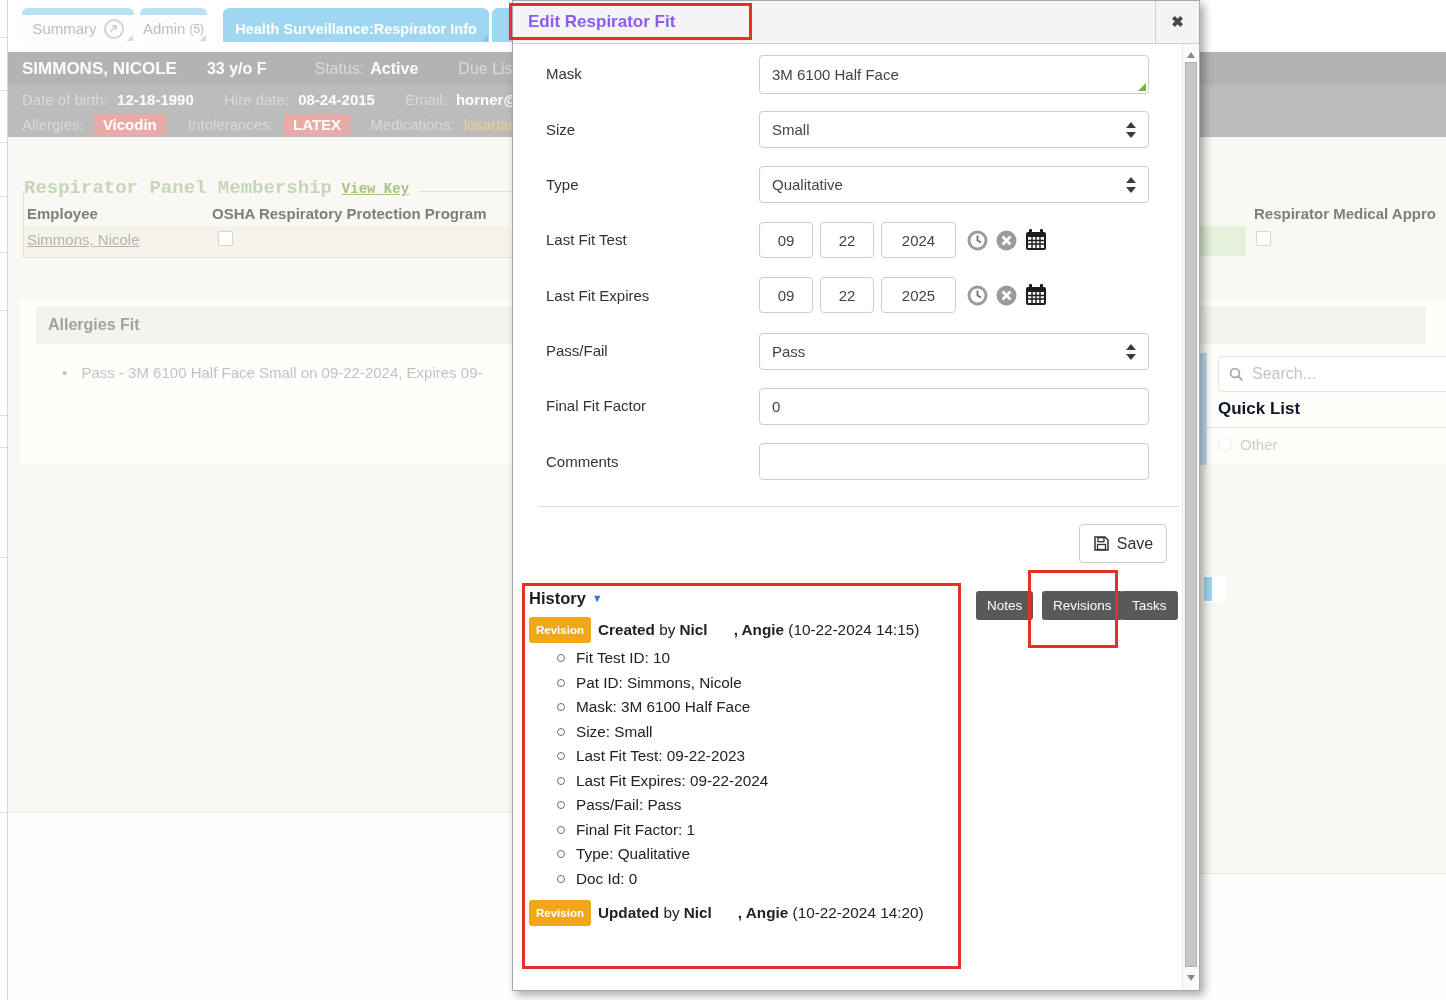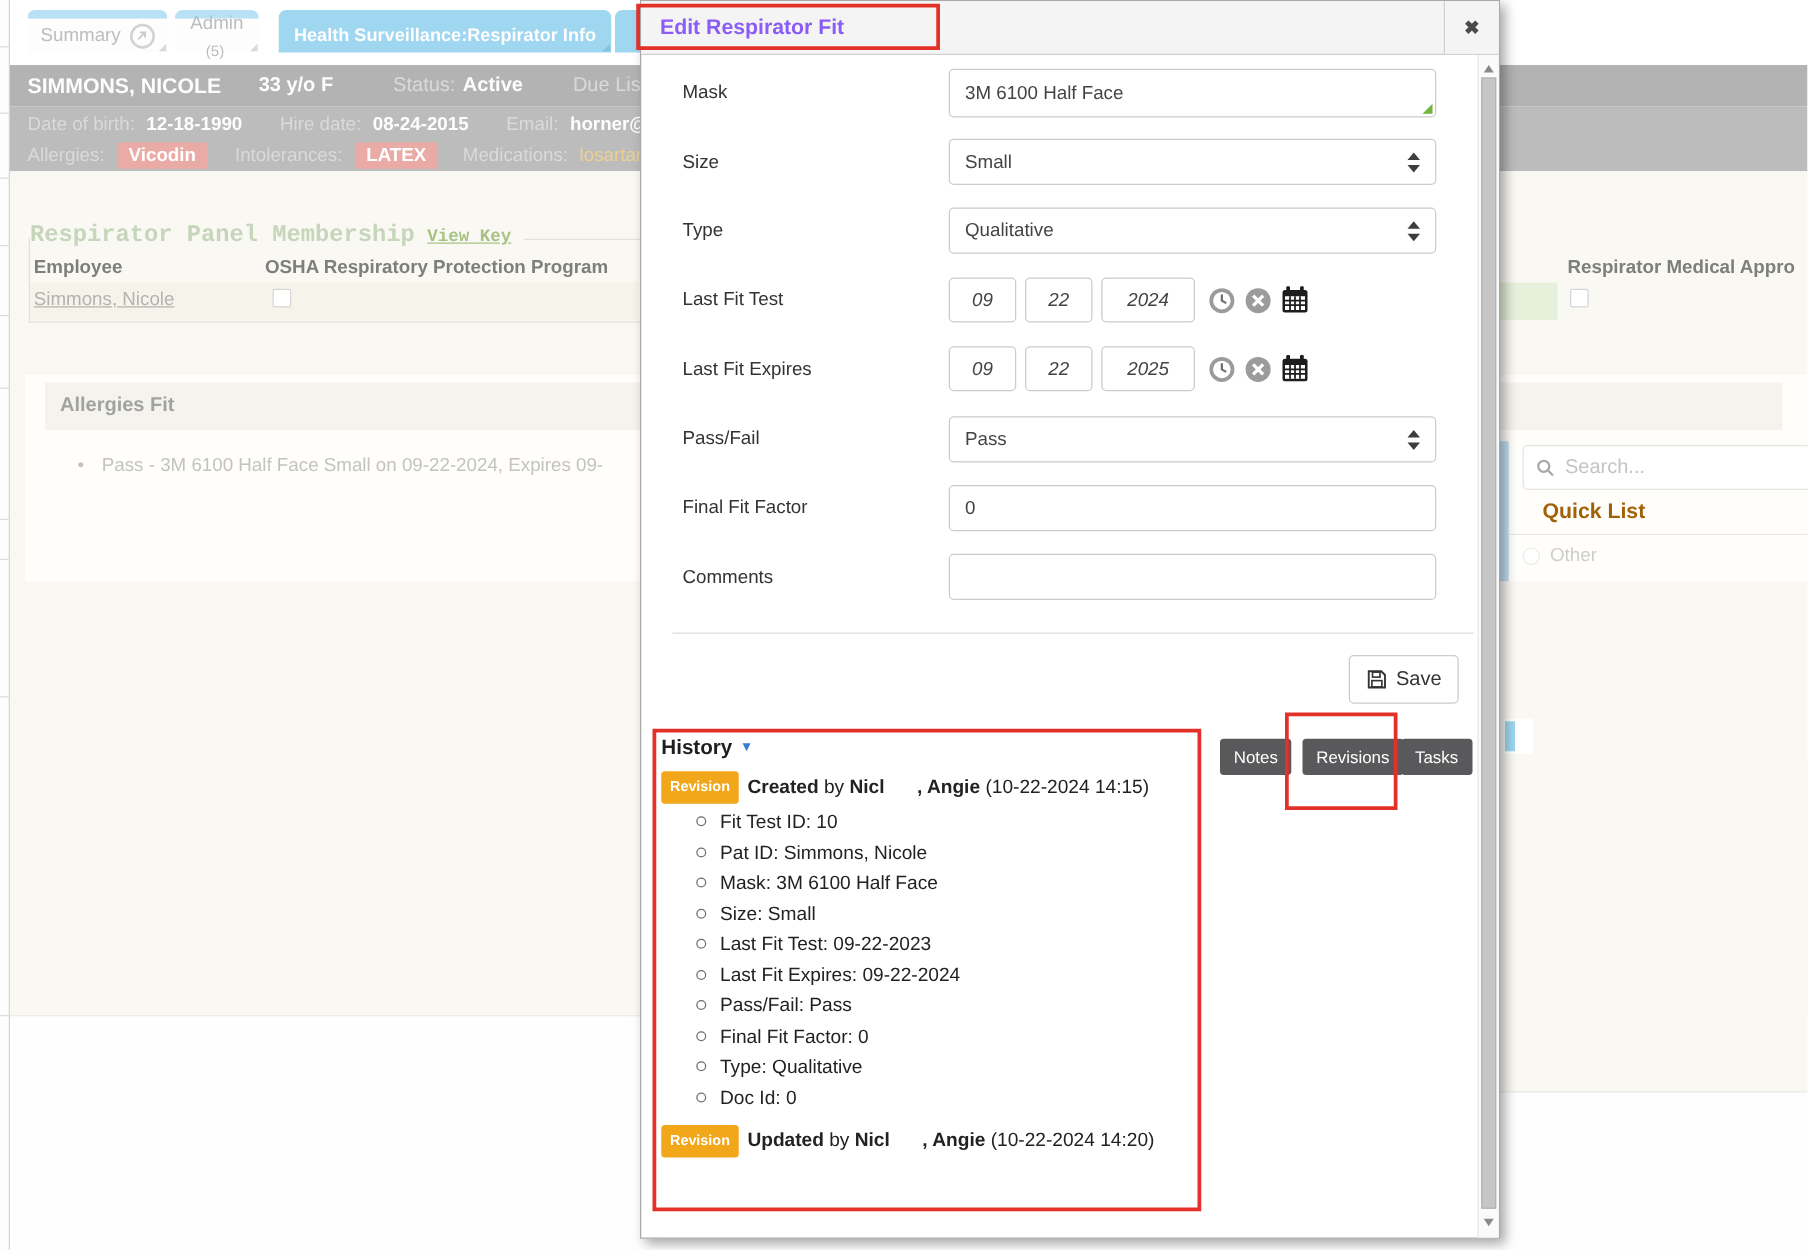--- a/index.html
+++ b/index.html
@@ -69,21 +69,21 @@
   .fit-bullet { position:absolute; left:42px; top:64px; color:#c3c3c3; font-size:15px; white-space:nowrap; }
 
   
   .blue-strip { position:absolute; left:1200px; top:353px; width:7px; height:112px; background:#c2e0f2; }
   .search-box { position:absolute; left:1218px; top:356px; width:238px; height:36px;
     border:1px solid #e4e4e4; border-radius:4px; background:#fff; display:flex;
     align-items:center; padding-left:10px; gap:8px; }
   .search-box input { border:none; outline:none; font-size:16px; color:#9a9a9a; width:170px;
     font-family:"Liberation Sans", sans-serif; background:transparent; }
   .search-box input::placeholder { color:#c4c4c4; }
-  .ql-title { position:absolute; left:1218px; top:399px; font-size:17px; font-weight:bold; color:#a16207;margin-left:16px; }
+  .ql-title { position:absolute; left:1218px; top:399px; font-size:17px; font-weight:bold; color:#0f172a; }
   .ql-hr { position:absolute; left:1207px; top:427px; right:0; border-top:1px solid #e8e8e8; }
   .radio { position:absolute; left:1218px; top:438px; width:14px; height:14px; border-radius:50%;
     border:1px solid #ececec; background:#fff; }
   .other-lbl { position:absolute; left:1240px; top:436px; font-size:15px; color:#cdcdcd; }
   .stray-white { position:absolute; left:1204px; top:575px; width:22px; height:28px; background:#fff; }
   .stray-blue { position:absolute; left:1204px; top:577px; width:8px; height:24px; background:#9fd6f0; }
 
   
   .modal { position:absolute; left:512px; top:0; width:688px; height:991px; background:#fff;
     border:1px solid #a8a8a8; box-shadow:4px 4px 9px rgba(0,0,0,0.35); z-index:10; }
@@ -101,21 +101,21 @@
     padding-left:12px; }
   .grip { position:absolute; right:2px; bottom:2px; width:0; height:0;
     border-left:8px solid transparent; border-bottom:8px solid #6fb53e; }
   .updown { position:absolute; right:13px; top:50%; transform:translateY(-50%); width:9px; height:16px; }
   .updown::before, .updown::after { content:""; position:absolute; left:0;
     border-left:5px solid transparent; border-right:5px solid transparent; }
   .updown::before { top:0; border-bottom:6px solid #3d3d3d; }
   .updown::after { bottom:0; border-top:6px solid #3d3d3d; }
   .dbox { position:absolute; border:1px solid #ccc; border-radius:4px; background:#fff;
     height:36px; font-size:15px; color:#444; text-align:center; line-height:34px;
-    font-family:"Liberation Sans", sans-serif; padding:0;font-style:italic; }
+    font-family:"Liberation Sans", sans-serif; padding:0; }
   .icon-btn { position:absolute; width:23px; height:23px; cursor:pointer; }
   .m-divider { position:absolute; left:25px; right:20px; top:505px; border-top:1px solid #ddd; }
   .save-btn { position:absolute; left:566px; top:523px; width:88px; height:39px; background:#fff;
     border:1px solid #ccc; border-radius:4px; display:flex; align-items:center; justify-content:center;
     gap:7px; font-size:16px; color:#333; cursor:pointer; }
 
   
   .hist { position:absolute; left:16px; top:588px; width:450px; font-size:15.3px; color:#222; }
   .hist-title { font-size:16.5px; font-weight:bold; color:#1f1f1f; }
   .caret { display:inline-block; margin-left:6px; color:#3a7bd5; font-size:11px; vertical-align:2px; }
@@ -167,21 +167,21 @@
     </div>
 
     <div class="tab" style="left:22px; top:8px; width:112px;">
       <span>Summary</span>
       <span class="circ-icon">
         <svg width="11" height="11" viewBox="0 0 11 11">
             <path d="M2.5 8.5 L8 3 M4 3 h4 v4" stroke="#cdcdcd" stroke-width="1.6" fill="none"></path>
           </svg>
       </span>
     </div>
-    <div class="tab" style="left:140px; top:8px; width:67px;flex-direction:column;">
+    <div class="tab" style="left:140px; top:8px; width:67px;">
       <span>Admin</span>
       <span class="admin-count">(5)</span>
     </div>
     <div class="tab active" style="left:223px; top:8px; width:266px;">
       <span>Health Surveillance:Respirator Info</span>
     </div>
     <div class="tab active sliver" style="left:492px; top:8px; width:20px;"></div>
 
     <div class="pbar1">
       <span class="pval" style="font-size:17px">SIMMONS, NICOLE</span>
@@ -365,21 +365,21 @@
         <span>(10-22-2024 14:15)</span>
       </div>
       <ul>
         <li>Fit Test ID: 10</li>
         <li>Pat ID: Simmons, Nicole</li>
         <li>Mask: 3M 6100 Half Face</li>
         <li>Size: Small</li>
         <li>Last Fit Test: 09-22-2023</li>
         <li>Last Fit Expires: 09-22-2024</li>
         <li>Pass/Fail: Pass</li>
-        <li>Final Fit Factor: 0</li>
+        <li>Final Fit Factor: 1</li>
         <li>Type: Qualitative</li>
         <li>Doc Id: 0</li>
       </ul>
 
       <div class="entry-head">
         <span class="rev-badge">Revision</span><span class="b">Updated</span>
         <span>by</span>
         <span class="b">Nicl</span><span class="name-gap"></span><span class="b">, Angie</span>
         <span>(10-22-2024 14:20)</span>
       </div>

